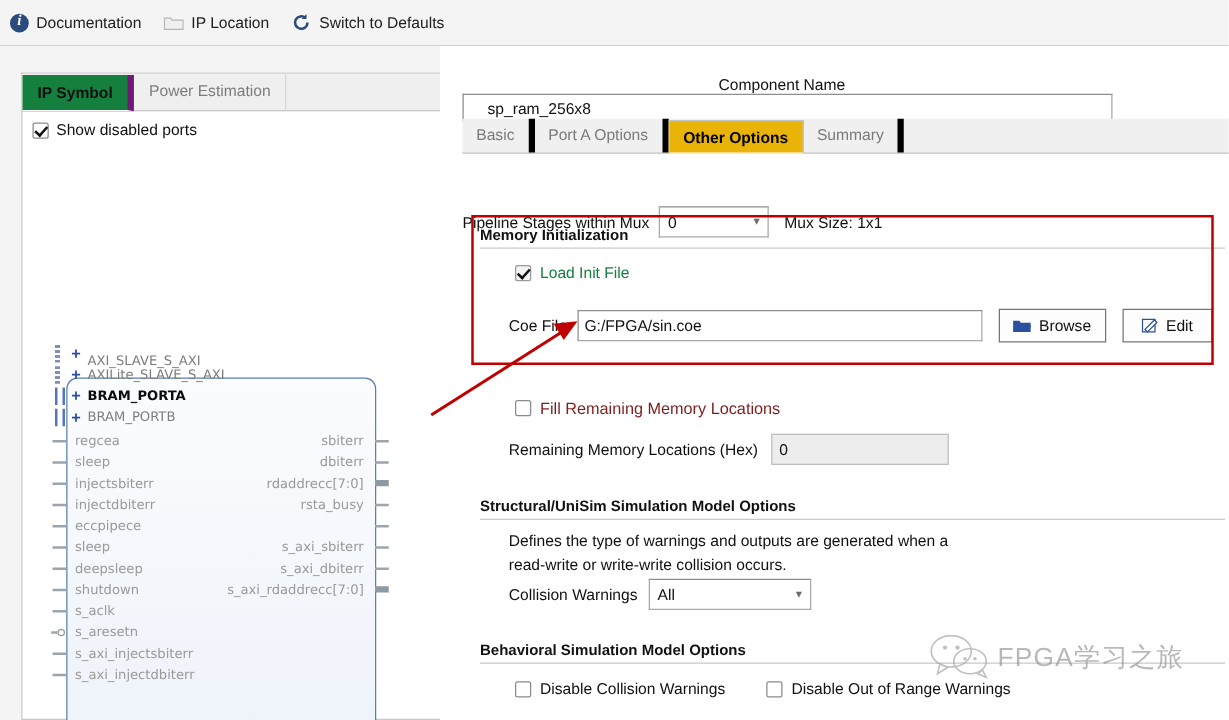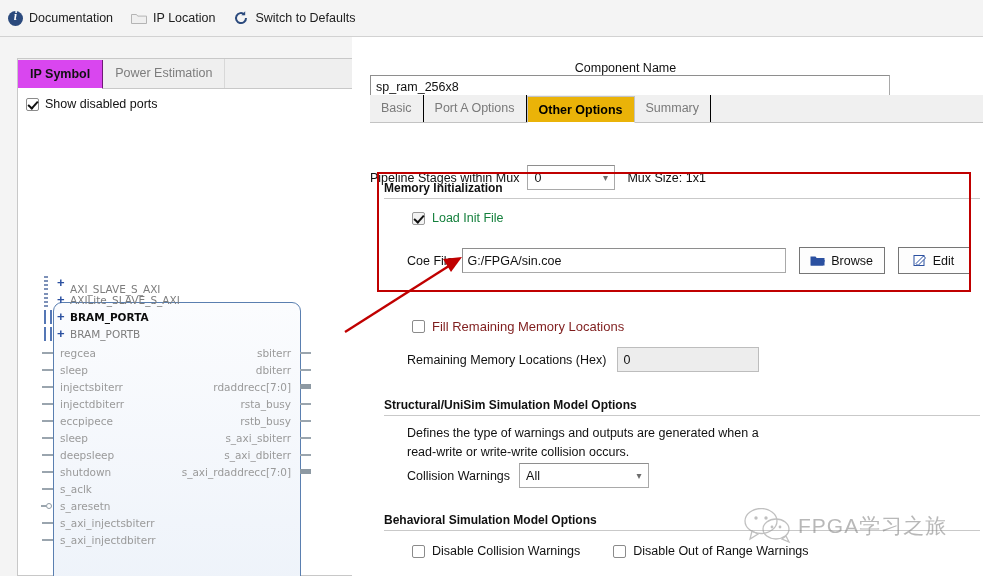--- a/index.html
+++ b/index.html
@@ -38,22 +38,22 @@
     background:#ffffff;border:1px solid #c8c8c8;border-right:none;box-sizing:border-box;
   }
   #left-tabs{
     height:30px;background:#efefef;border-bottom:1px solid #c8c8c8;
     display:flex;align-items:flex-end;box-sizing:border-box;
   }
   .ltab{
     height:29px;line-height:29px;padding:0 12px;font-size:12.5px;color:#7c7c7c;
     box-sizing:border-box;border-right:1px solid #d8d8d8;cursor:default;white-space:nowrap;
   }
-  .ltab.sel{background:#d946ef;color:#111;font-weight:bold;border-bottom:1px solid #fff;
-    margin-bottom:-1px;border-right:1px solid #701a75;}
+  .ltab.sel{background:#15803d;color:#111;font-weight:bold;border-bottom:1px solid #fff;
+    margin-bottom:-1px;border-right:5px solid #701a75;}
   .ltab.filler{flex:1;border-right:none;}
   #sdp-row{display:flex;align-items:center;padding:8px 0 0 8px;}
   #sdp-row .lbl{margin-left:6px;font-size:12.5px;color:#111;}
   .cbx{
     width:13px;height:13px;border:1px solid #8b8b8b;background:#fff;border-radius:2px;
     display:inline-block;position:relative;flex:0 0 auto;box-sizing:border-box;
   }
   .cbx.on:after{
     content:"";position:absolute;left:3px;top:0px;width:4px;height:8px;
     border:solid #111;border-width:0 2px 2px 0;transform:rotate(42deg);
@@ -83,30 +83,30 @@
 
   
   #rightpane{
     position:absolute;left:352px;top:37px;width:631px;height:539px;background:#ffffff;
   }
   #cn-row{position:absolute;left:18px;top:24px;display:flex;align-items:center;flex-direction:column;}
   #cn-label{font-size:12.5px;color:#111;margin-right:9px;}
   #cn-input{
     width:520px;height:22px;line-height:22px;background:#fff;
     border:1px solid #a9a9a9;border-top-color:#8e8e8e;border-left-color:#8e8e8e;
-    font-size:12.5px;color:#111;padding:0 5px;box-sizing:border-box;
+    font-size:12.5px;color:#111;padding:0 19px;box-sizing:border-box;
   }
   #tabbar{
     position:absolute;left:18px;top:58px;width:613px;height:28px;
     background:#f0f0f0;border-bottom:1px solid #c3c3c3;display:flex;align-items:flex-end;
     box-sizing:border-box;
   }
   .rtab{
     height:27px;line-height:27px;padding:0 11px;font-size:12.5px;color:#7a7a7a;
-    border-right:1px solid #000000;box-sizing:border-box;cursor:default;white-space:nowrap;
+    border-right:5px solid #000000;box-sizing:border-box;cursor:default;white-space:nowrap;
   }
   .rtab.sel{background:#eab308;color:#000;font-weight:bold;border:1px solid #c3c3c3;
     border-bottom:1px solid #fff;margin-bottom:-1px;}
   .rtab.filler{flex:1;border-right:none;}
 
   #pipe-row{position:absolute;left:18px;top:128px;display:flex;align-items:center;}
   #pipe-row .lbl{font-size:12.5px;color:#111;margin-right:8px;}
   .combo{
     height:25px;background:#fff;border:1px solid #a9a9a9;border-top-color:#8e8e8e;
     display:flex;align-items:center;box-sizing:border-box;position:relative;
@@ -247,21 +247,20 @@
     <div class="sym-row" style="left: 60px; top: 495px;">s_axi_injectdbiterr</div>
     <div class="stub" style="left: 300px; top: 315px;"></div>
     <div class="sym-row" style="left: 0px; width: 291px; text-align: right; top: 308px;">sbiterr</div>
     <div class="stub" style="left: 300px; top: 332px;"></div>
     <div class="sym-row" style="left: 0px; width: 291px; text-align: right; top: 325px;">dbiterr</div>
     <div class="stub wide" style="left: 300px; top: 347px;"></div>
     <div class="sym-row" style="left: 0px; width: 291px; text-align: right; top: 342px;">rdaddrecc[7:0]</div>
     <div class="stub" style="left: 300px; top: 366px;"></div>
     <div class="sym-row" style="left: 0px; width: 291px; text-align: right; top: 359px;">rsta_busy</div>
     <div class="stub" style="left: 300px; top: 383px;"></div>
-    <div class="sym-row" style="left: 0px; width: 291px; text-align: right; top: 376px;">rstb_busy</div>
     <div class="stub" style="left: 300px; top: 400px;"></div>
     <div class="sym-row" style="left: 0px; width: 291px; text-align: right; top: 393px;">s_axi_sbiterr</div>
     <div class="stub" style="left: 300px; top: 417px;"></div>
     <div class="sym-row" style="left: 0px; width: 291px; text-align: right; top: 410px;">s_axi_dbiterr</div>
     <div class="stub wide" style="left: 300px; top: 432px;"></div>
     <div class="sym-row" style="left: 0px; width: 291px; text-align: right; top: 427px;">s_axi_rdaddrecc[7:0]</div>
   </div>
 
 <div id="rightpane">
   <div id="cn-row">

